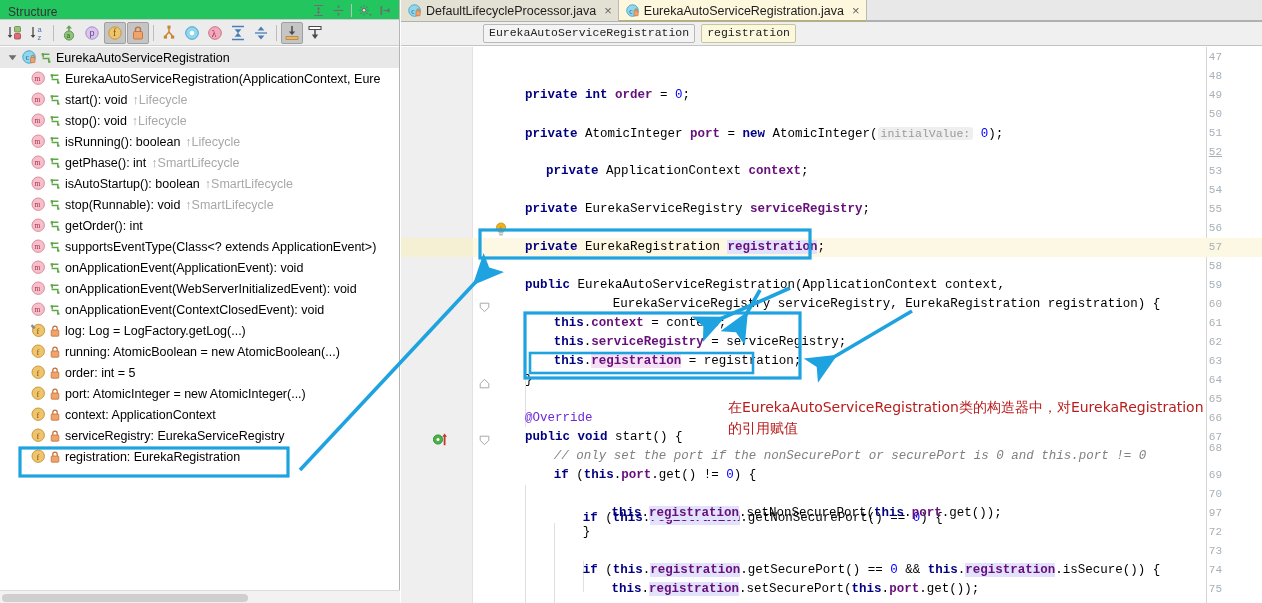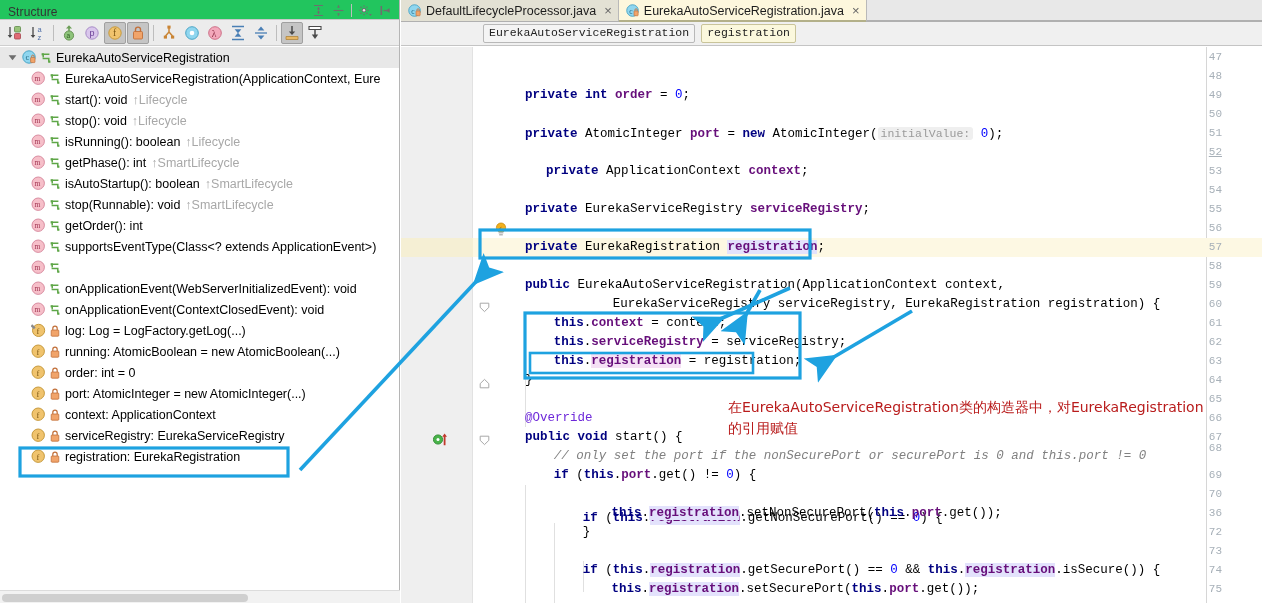--- a/index.html
+++ b/index.html
@@ -643,20 +643,21 @@
           <span class="vis-ico">
             <svg width="10" height="12" viewBox="0 0 10 12">
               <g fill="none" stroke="#5ea647" stroke-width="1.5">
                 <path d="M8.4 2.2H2.2v3.2"></path>
                 <path d="M1.6 6.6h6.2v3.2"></path>
               </g>
               <rect x="0.6" y="1.2" width="2.2" height="2.2" fill="#5ea647"></rect>
               <rect x="7.2" y="8.6" width="2.2" height="2.2" fill="#5ea647"></rect>
             </svg>
           </span>
+          <span class="tree-label">onApplicationEvent(ApplicationEvent): void</span>
         </div>
         <div class="tree-row d1">
           <span class="node-ico">
             <svg width="15" height="15" viewBox="0 0 15 15">
               <circle cx="7.2" cy="7.2" r="6.2" fill="#f6bfc9" stroke="#d98ca0" stroke-width="1"></circle>
               <text x="3.4" y="10.4" font-size="7.5" fill="#a13552" font-family="Liberation Serif, serif">m</text>
             </svg>
           </span>
           <span class="vis-ico">
             <svg width="10" height="12" viewBox="0 0 10 12">
@@ -726,21 +727,21 @@
               <circle cx="7.2" cy="7.2" r="6.2" fill="#f0c36d" stroke="#c79a3c" stroke-width="1"></circle>
               <text x="5.4" y="10.6" font-size="8.5" fill="#7a5410" font-family="Liberation Serif, serif">f</text>
             </svg>
           </span>
           <span class="vis-ico">
             <svg width="10" height="12" viewBox="0 0 10 12">
               <rect x="1.2" y="5" width="7.6" height="6.2" rx=".8" fill="#f1a46a" stroke="#c2703a" stroke-width=".8"></rect>
               <path d="M2.8 5V3.4a2.2 2.2 0 014.4 0V5" fill="none" stroke="#c2703a" stroke-width="1.2"></path>
             </svg>
           </span>
-          <span class="tree-label">order: int = 0</span>
+          <span class="tree-label">order: int = 5</span>
         </div>
         <div class="tree-row d1">
           <span class="node-ico">
             <svg width="15" height="15" viewBox="0 0 15 15">
               <circle cx="7.2" cy="7.2" r="6.2" fill="#f0c36d" stroke="#c79a3c" stroke-width="1"></circle>
               <text x="5.4" y="10.6" font-size="8.5" fill="#7a5410" font-family="Liberation Serif, serif">f</text>
             </svg>
           </span>
           <span class="vis-ico">
             <svg width="10" height="12" viewBox="0 0 10 12">
@@ -877,21 +878,21 @@
         <div class="ln" style="top: 362px;">66</div>
         <div class="code-line" style="top: 362px; left: 123.88px;"><span class="ann">@Override</span></div>
         <div class="ln" style="top: 381px;">67</div>
         <div class="code-line" style="top: 381px; left: 123.88px;"><span class="kw">public</span> <span class="kw">void</span> start() {</div>
         <div class="ln" style="top: 392px;">68</div>
         <div class="code-line" style="top: 400px; left: 152.76px;"><span class="cmt">// only set the port if the nonSecurePort or securePort is 0 and this.port != 0</span></div>
         <div class="ln" style="top: 419px;">69</div>
         <div class="code-line" style="top: 419px; left: 152.76px;"><span class="kw">if</span> (<span class="kw">this</span>.<span class="fld">port</span>.get() != <span class="num">0</span>) {</div>
         <div class="ln" style="top: 438px;">70</div>
         <div class="code-line" style="top: 462px; left: 181.64px;"><span class="kw">if</span> (<span class="kw">this</span>.<span class="fld usehl">registration</span>.getNonSecurePort() == <span class="num">0</span>) {</div>
-        <div class="ln" style="top: 457px;">36</div>
+        <div class="ln" style="top: 457px;">97</div>
         <div class="code-line" style="top: 457px; left: 210.52px;"><span class="kw">this</span>.<span class="fld usehl">registration</span>.setNonSecurePort(<span class="kw">this</span>.<span class="fld">port</span>.get());</div>
         <div class="ln" style="top: 476px;">72</div>
         <div class="code-line" style="top: 476px; left: 181.64px;">}</div>
         <div class="ln" style="top: 495px;">73</div>
         <div class="ln" style="top: 514px;">74</div>
         <div class="code-line" style="top: 514px; left: 181.64px;"><span class="kw">if</span> (<span class="kw">this</span>.<span class="fld usehl">registration</span>.getSecurePort() == <span class="num">0</span> &amp;&amp; <span class="kw">this</span>.<span class="fld usehl">registration</span>.isSecure()) {</div>
         <div class="ln" style="top: 533px;">75</div>
         <div class="code-line" style="top: 533px; left: 210.52px;"><span class="kw">this</span>.<span class="fld usehl">registration</span>.setSecurePort(<span class="kw">this</span>.<span class="fld">port</span>.get());</div>
         <div class="fold-mark" style="top: 252px;"><svg width="11" height="11" viewBox="0 0 11 11">
             <path d="M1.2 1.2h8.6v4.2L5.5 9.6 1.2 5.4z" fill="#fff" stroke="#a8a8a8" stroke-width="1"></path>

